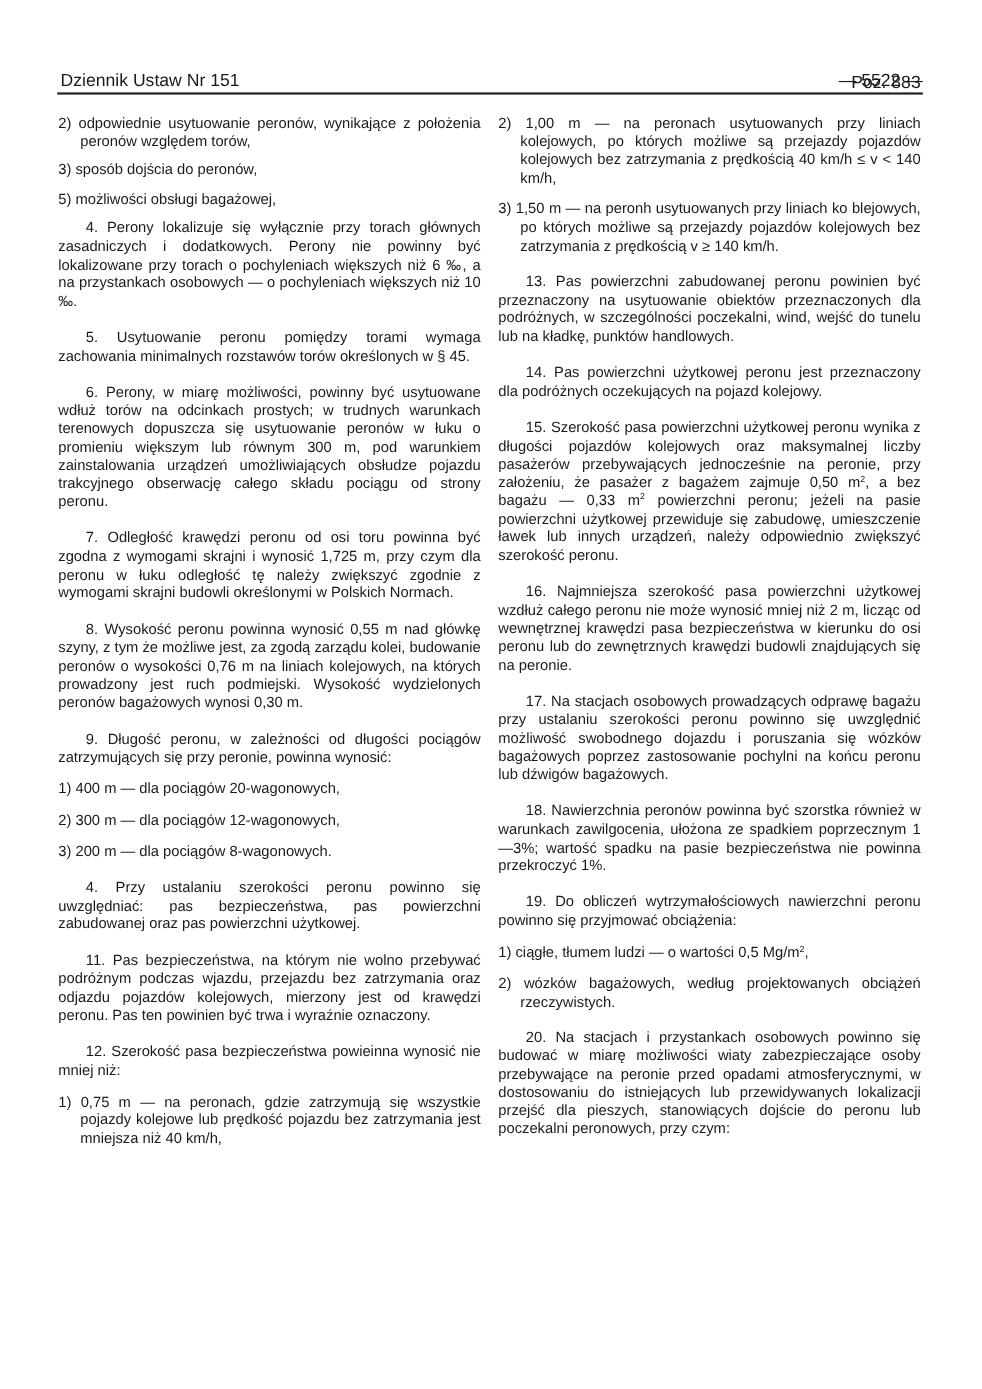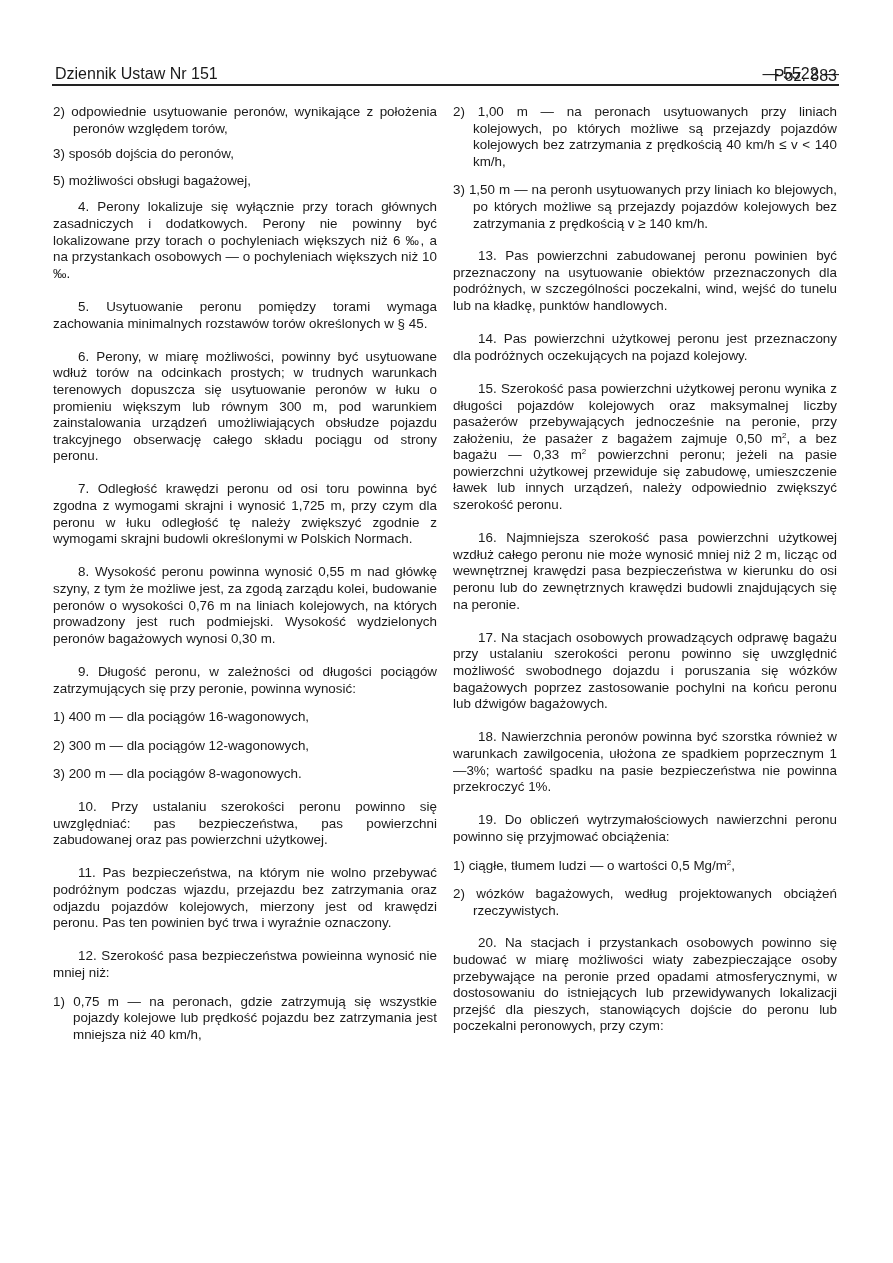--- a/index.html
+++ b/index.html
@@ -31,24 +31,24 @@
 <div class="col left">
   <p class="item">2) odpowiednie usytuowanie peronów, wynikające z położenia peronów względem torów,</p>
   <p class="item single">3) sposób dojścia do peronów,</p>
   <p class="item single">5) możliwości obsługi bagażowej,</p>
   <p class="para">4. Perony lokalizuje się wyłącznie przy torach głównych zasadniczych i dodatkowych. Perony nie powinny być lokalizowane przy torach o pochyleniach większych niż 6 ‰, a na przystankach osobowych — o pochyleniach większych niż 10 ‰.</p>
   <p class="para">5. Usytuowanie peronu pomiędzy torami wymaga zachowania minimalnych rozstawów torów określonych w § 45.</p>
   <p class="para">6. Perony, w miarę możliwości, powinny być usytuowane wdłuż torów na odcinkach prostych; w trudnych warunkach terenowych dopuszcza się usytuowanie peronów w łuku o promieniu większym lub równym 300 m, pod warunkiem zainstalowania urządzeń umożliwiających obsłudze pojazdu trakcyjnego obserwację całego składu pociągu od strony peronu.</p>
   <p class="para">7. Odległość krawędzi peronu od osi toru powinna być zgodna z wymogami skrajni i wynosić 1,725 m, przy czym dla peronu w łuku odległość tę należy zwiększyć zgodnie z wymogami skrajni budowli określonymi w Polskich Normach.</p>
   <p class="para">8. Wysokość peronu powinna wynosić 0,55 m nad główkę szyny, z tym że możliwe jest, za zgodą zarządu kolei, budowanie peronów o wysokości 0,76 m na liniach kolejowych, na których prowadzony jest ruch podmiejski. Wysokość wydzielonych peronów bagażowych wynosi 0,30 m.</p>
   <p class="para" style="margin-bottom:12px">9. Długość peronu, w zależności od długości pociągów zatrzymujących się przy peronie, powinna wynosić:</p>
-  <p class="item single" style="margin-bottom:12px">1) 400 m — dla pociągów 16-wagonowych,</p>
+  <p class="item single" style="margin-bottom:12px">1) 400 m — dla pociągów 20-wagonowych,</p>
   <p class="item single" style="margin-bottom:12px">2) 300 m — dla pociągów 12-wagonowych,</p>
   <p class="item single" style="margin-bottom:16px">3) 200 m — dla pociągów 8-wagonowych.</p>
-  <p class="para">10. Przy ustalaniu szerokości peronu powinno się uwzględniać: pas bezpieczeństwa, pas powierzchni zabudowanej oraz pas powierzchni użytkowej.</p>
+  <p class="para">4. Przy ustalaniu szerokości peronu powinno się uwzględniać: pas bezpieczeństwa, pas powierzchni zabudowanej oraz pas powierzchni użytkowej.</p>
   <p class="para">11. Pas bezpieczeństwa, na którym nie wolno przebywać podróżnym podczas wjazdu, przejazdu bez zatrzymania oraz odjazdu pojazdów kolejowych, mierzony jest od krawędzi peronu. Pas ten powinien być trwa i wyraźnie oznaczony.</p>
   <p class="para" style="margin-bottom:12px">12. Szerokość pasa bezpieczeństwa powieinna wynosić nie mniej niż:</p>
   <p class="item">1) 0,75 m — na peronach, gdzie zatrzymują się wszystkie pojazdy kolejowe lub prędkość pojazdu bez zatrzymania jest mniejsza niż 40 km/h,</p>
 </div>
 
 <div class="col right">
   <p class="item" style="margin-bottom:12px">2) 1,00 m — na peronach usytuowanych przy liniach kolejowych, po których możliwe są przejazdy pojazdów kolejowych bez zatrzymania z prędkością 40 km/h ≤ v &lt; 140 km/h,</p>
   <p class="item" style="margin-bottom:16px">3) 1,50 m — na peronh usytuowanych przy liniach ko blejowych, po których możliwe są przejazdy pojazdów kolejowych bez zatrzymania z prędkością v ≥ 140 km/h.</p>
   <p class="para">13. Pas powierzchni zabudowanej peronu powinien być przeznaczony na usytuowanie obiektów przeznaczonych dla podróżnych, w szczególności poczekalni, wind, wejść do tunelu lub na kładkę, punktów handlowych.</p>
   <p class="para">14. Pas powierzchni użytkowej peronu jest przeznaczony dla podróżnych oczekujących na pojazd kolejowy.</p>

